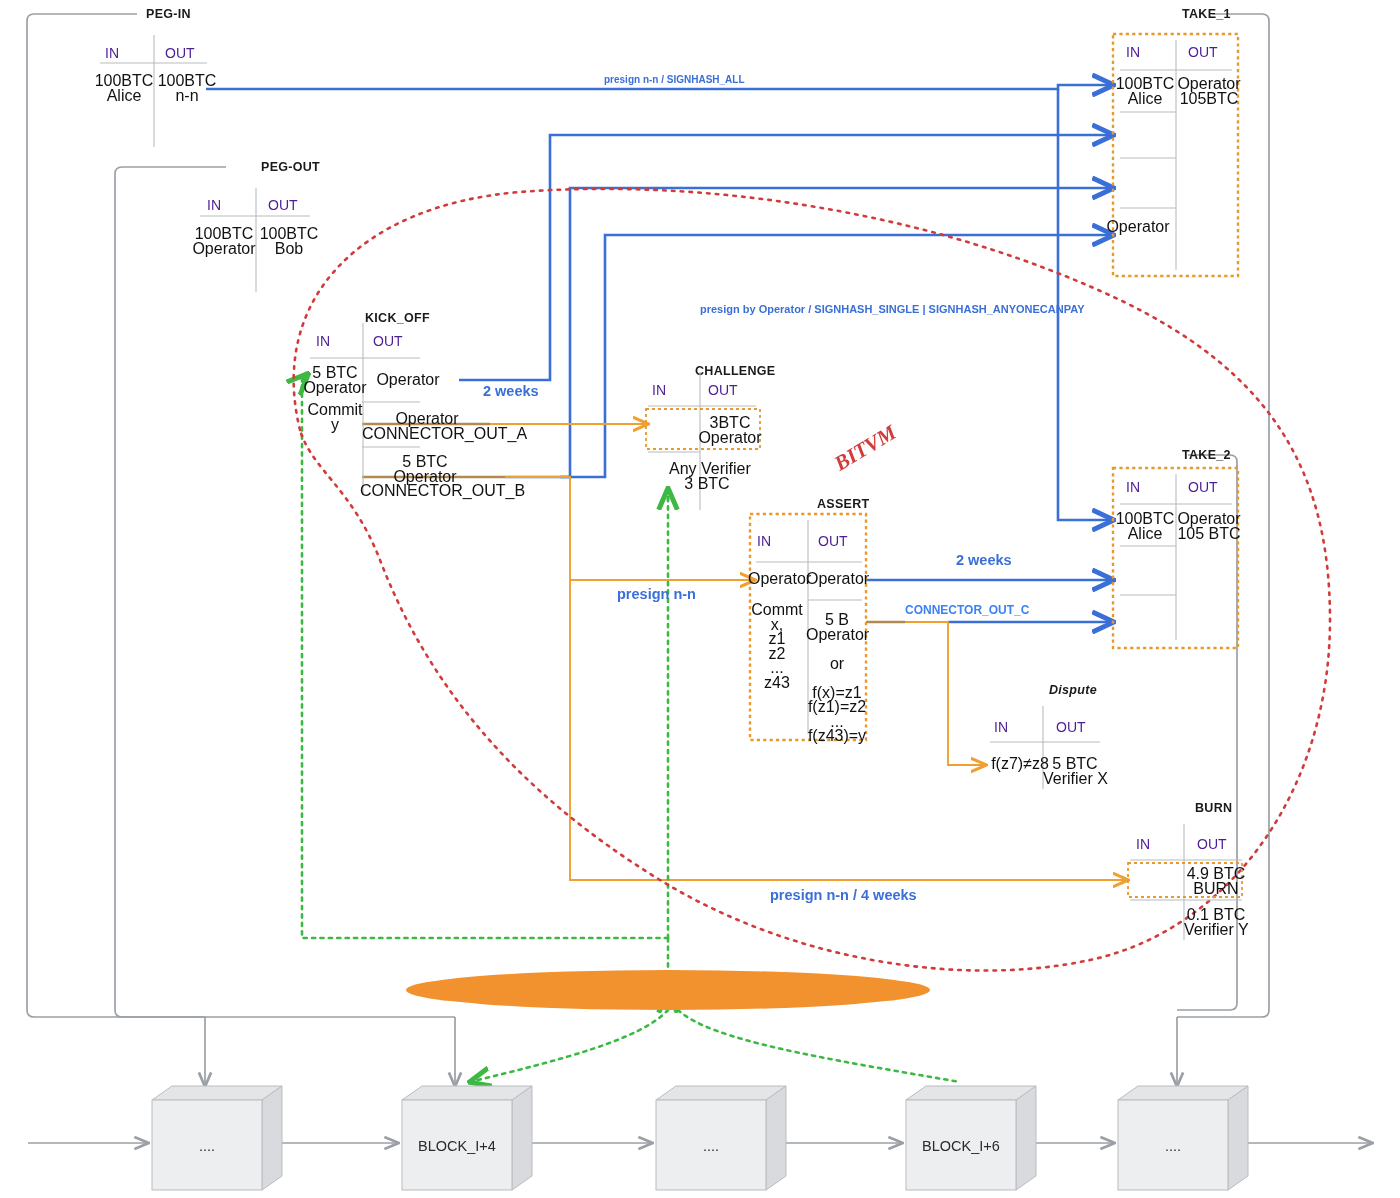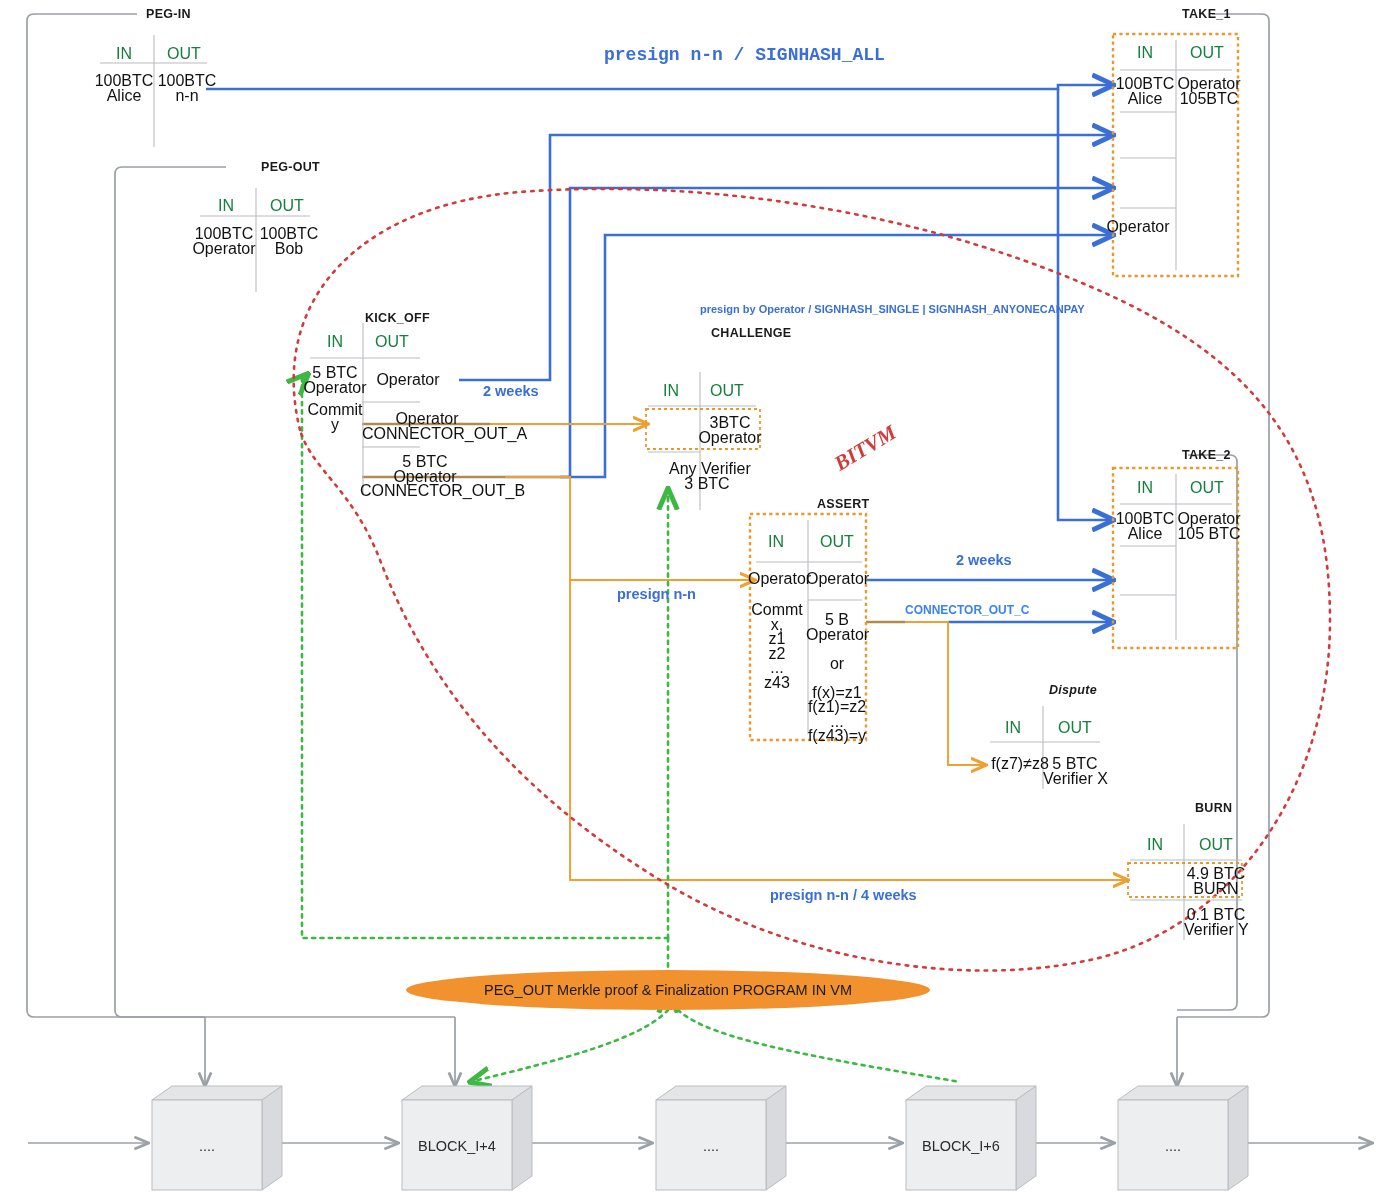--- a/index.html
+++ b/index.html
@@ -1,21 +1,21 @@
 <!DOCTYPE html>
 <html><head>
 <meta charset="utf-8">
 <style>
   html,body{margin:0;padding:0;background:#fff;}
   #stage{position:relative;width:1400px;height:1198px;background:#fff;
          font-family:"Liberation Sans",sans-serif;overflow:hidden;}
   svg.layer{position:absolute;left:0;top:0;width:1400px;height:1198px;pointer-events:none;}
   .txname{position:absolute;font-size:12.5px;font-weight:bold;color:#1a1a1a;
           letter-spacing:.3px;text-align:left;white-space:nowrap;padding-left:28px;}
-  .hdr{position:absolute;font-size:16px;color:#15803d;text-align:center;white-space:nowrap;}
+  .hdr{position:absolute;font-size:14px;color:#4c1d95;white-space:nowrap;}
   .cell{position:absolute;font-size:16px;font-weight:normal;color:#111;
         text-align:center;line-height:14.5px;white-space:nowrap;}
   .lbl-blue{position:absolute;color:#3a6fd8;font-weight:bold;white-space:nowrap;}
   .lbl-dark{position:absolute;color:#3b82f6;font-weight:bold;white-space:nowrap;font-size:12px;}
   .ellipse-lbl{position:absolute;color:#1a1a1a;font-size:14.5px;white-space:nowrap;
                text-align:center;}
   .blk-lbl{position:absolute;font-size:14.5px;color:#2b2b2b;text-align:center;
            white-space:nowrap;}
   .bitvm{position:absolute;color:#d23b3b;font-weight:bold;font-size:21px;
          transform:rotate(-31deg);transform-origin:left top;white-space:nowrap;
@@ -165,21 +165,21 @@
   </g>
 </svg>
 <div class="hdr" style="left:316px;top:333px;width:38px;">IN</div>
 <div class="hdr" style="left:373px;top:333px;width:38px;">OUT</div>
 <div class="cell" style="left:303px;top:366px;width:64px;">5 BTC<br>Operator</div>
 <div class="cell" style="left:303px;top:403px;width:64px;">Commit<br>y</div>
 <div class="cell" style="left:368px;top:373px;width:80px;">Operator</div>
 <div class="cell" style="left:362px;top:412px;width:130px;">Operator<br>CONNECTOR_OUT_A</div>
 <div class="cell" style="left:360px;top:455px;width:130px;">5 BTC<br>Operator<br>CONNECTOR_OUT_B</div>
 
-<div class="txname" style="left:667px;top:326px;margin-left:16px;">CHALLENGE</div>
+<div class="txname" style="left:667px;top:364px;">CHALLENGE</div>
 <svg class="layer">
   <g stroke="#b9bcc0" stroke-width="1.1">
     <line x1="700" y1="372" x2="700" y2="510"></line>
     <line x1="648" y1="406" x2="756" y2="406"></line>
     <line x1="648" y1="452" x2="700" y2="452"></line>
   </g>
   <rect x="646" y="409" width="114" height="40" fill="none" stroke="#e8982c" stroke-width="1.8" stroke-dasharray="3,3"></rect>
 </svg>
 <div class="hdr" style="left:652px;top:382px;width:38px;">IN</div>
 <div class="hdr" style="left:708px;top:382px;width:38px;">OUT</div>
@@ -253,30 +253,29 @@
     <line x1="1130" y1="860" x2="1242" y2="860"></line>
     <line x1="1130" y1="900" x2="1242" y2="900"></line>
   </g>
   <rect x="1128" y="863" width="114" height="34" fill="none" stroke="#e8982c" stroke-width="1.8" stroke-dasharray="3,3"></rect>
 </svg>
 <div class="hdr" style="left:1136px;top:836px;width:38px;">IN</div>
 <div class="hdr" style="left:1197px;top:836px;width:38px;">OUT</div>
 <div class="cell" style="left:1184px;top:867px;width:64px;">4.9 BTC<br>BURN</div>
 <div class="cell" style="left:1184px;top:908px;width:64px;">0.1 BTC<br>Verifier Y</div>
 
-<div class="lbl-blue" style="left:604px;top:45px;font-size:18px;font-family:Liberation Mono, monospace;">presign n-n / SIGNHASH_ALL</div>
+<div class="lbl-blue" style="left:604px;top:74px;font-size:10px;">presign n-n / SIGNHASH_ALL</div>
 <div class="lbl-blue" style="left:700px;top:303px;font-size:11px;">presign by Operator / SIGNHASH_SINGLE | SIGNHASH_ANYONECANPAY</div>
 <div class="lbl-blue" style="left:483px;top:383px;font-size:14.5px;">2 weeks</div>
 <div class="lbl-blue" style="left:956px;top:552px;font-size:14.5px;">2 weeks</div>
 <div class="lbl-blue" style="left:617px;top:586px;font-size:14.5px;">presign n-n</div>
 <div class="lbl-blue" style="left:770px;top:887px;font-size:14.5px;">presign n-n / 4 weeks</div>
 <div class="lbl-dark" style="left:905px;top:603px;">CONNECTOR_OUT_C</div>
 <div class="bitvm" style="left:830px;top:455px;">BITVM</div>
 
-<div class="ellipse-lbl" style="left:408px;top:982px;width:520px;">PEG_OUT Merkle proof &amp; Finalization PROGRAM IN VM</div>
 
 <svg class="layer">
 
   <g>
     <polygon points="152,1100 172,1086 282,1086 262,1100" fill="#e3e5e7" stroke="#b9bcc0"></polygon>
     <polygon points="262,1100 282,1086 282,1176 262,1190" fill="#d8dadd" stroke="#b9bcc0"></polygon>
     <rect x="152" y="1100" width="110" height="90" fill="#eceef0" stroke="#b9bcc0"></rect>
   </g>
 
   <g>

